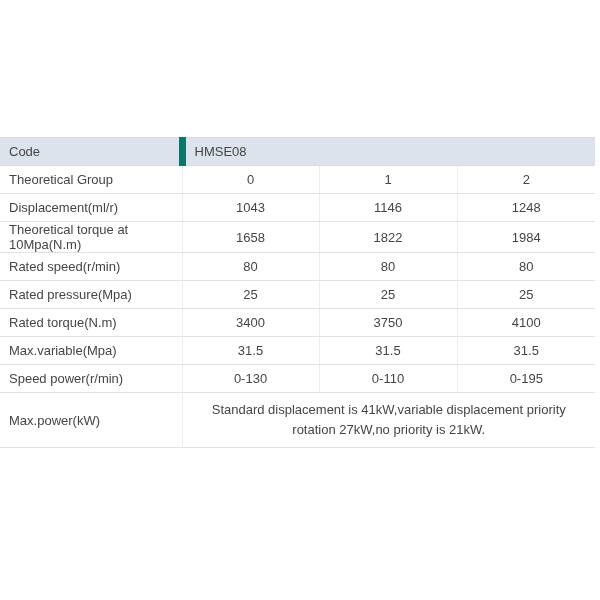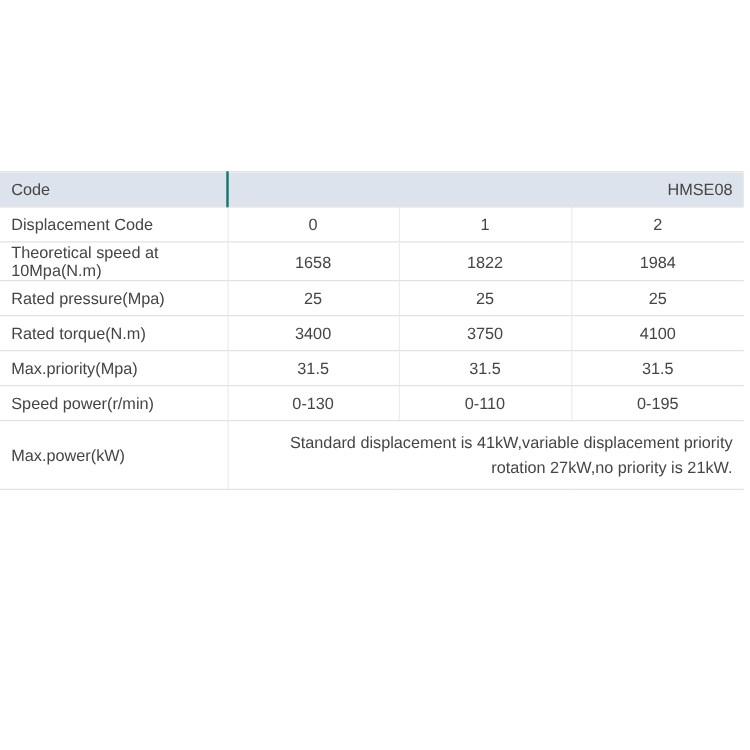--- a/index.html
+++ b/index.html
@@ -42,25 +42,25 @@
   .spec-table .val {
     text-align: center;
     border-left: 1px solid #e9ecf1;
   }
   .spec-table thead td, .spec-table thead th {
     background: #dde3ed;
     border-top: 1px solid #dcdcdc;
     border-bottom: 1px solid #dcdcdc;
   }
   .spec-table thead th.model {
-    text-align: right;
-    border-left: 2px solid #0f766e;
+    text-align: left;
+    border-left: 7px solid #0f766e;
   }
   .spec-table tr.footer td.note {
-    text-align: right;
+    text-align: center;
     border-left: 1px solid #e9ecf1;
     padding: 7px 9px;
     line-height: 20px;
     white-space: normal;
     height: auto;
   }
   .spec-table tr.footer td {
     height: 34px;
     vertical-align: middle;
   }
@@ -78,45 +78,57 @@
         <col style="width:138px">
       </colgroup>
       <thead>
         <tr>
           <td class="lbl">Code</td>
           <th class="model" colspan="3">HMSE08</th>
         </tr>
       </thead>
       <tbody>
         <tr>
-          <td class="lbl">Displacement Code</td>
+          <td class="lbl">Theoretical Group</td>
           <td class="val">0</td>
           <td class="val">1</td>
           <td class="val">2</td>
         </tr>
         <tr>
-          <td class="lbl">Theoretical speed at 10Mpa(N.m)</td>
+          <td class="lbl">Displacement(ml/r)</td>
+          <td class="val">1043</td>
+          <td class="val">1146</td>
+          <td class="val">1248</td>
+        </tr>
+        <tr>
+          <td class="lbl">Theoretical torque at 10Mpa(N.m)</td>
           <td class="val">1658</td>
           <td class="val">1822</td>
           <td class="val">1984</td>
+        </tr>
+        <tr>
+          <td class="lbl">Rated speed(r/min)</td>
+          <td class="val">80</td>
+          <td class="val">80</td>
+          <td class="val">80</td>
         </tr>
         <tr>
           <td class="lbl">Rated pressure(Mpa)</td>
           <td class="val">25</td>
           <td class="val">25</td>
           <td class="val">25</td>
         </tr>
         <tr>
           <td class="lbl">Rated torque(N.m)</td>
           <td class="val">3400</td>
           <td class="val">3750</td>
           <td class="val">4100</td>
         </tr>
         <tr>
-          <td class="lbl">Max.priority(Mpa)</td>
+          <td class="lbl">Max.variable(Mpa)</td>
           <td class="val">31.5</td>
           <td class="val">31.5</td>
           <td class="val">31.5</td>
         </tr>
         <tr>
           <td class="lbl">Speed power(r/min)</td>
           <td class="val">0-130</td>
           <td class="val">0-110</td>
           <td class="val">0-195</td>
         </tr>

